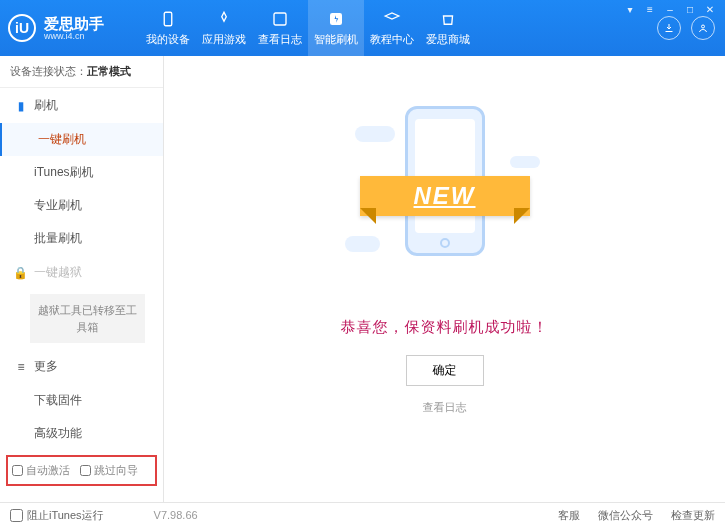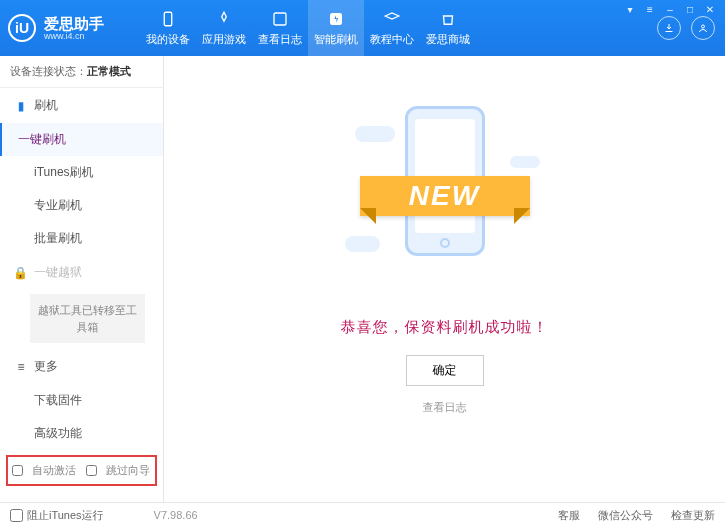--- a/index.html
+++ b/index.html
@@ -20,34 +20,34 @@
 .win-btn { cursor: pointer; opacity: 0.9; width: 14px; text-align: center; }
 .circle-btn { width: 24px; height: 24px; border-radius: 50%; border: 1.5px solid rgba(255,255,255,0.7); display: flex; align-items: center; justify-content: center; cursor: pointer; }
 .circle-btn svg { width: 12px; height: 12px; fill: #fff; }
 .body-area { display: flex; height: 446px; }
 .sidebar { width: 164px; border-right: 1px solid #e5e5e5; display: flex; flex-direction: column; }
 .status-bar { padding: 8px 10px; font-size: 11px; color: #666; border-bottom: 1px solid #eee; }
 .status-val { color: #333; font-weight: bold; }
 .side-header { display: flex; align-items: center; gap: 6px; padding: 9px 14px; color: #555; font-size: 12px; cursor: pointer; }
 .side-header .hicon { width: 14px; height: 14px; display: flex; align-items: center; justify-content: center; }
 .side-item { padding: 8px 10px 8px 34px; font-size: 12px; color: #555; cursor: pointer; }
-.side-item.active { color: #701a75; border-left: 2px solid #1a7ae8; background: #f4f9ff; padding-left: 16px; }
+.side-item.active { color: #c2410c; border-left: 2px solid #1a7ae8; background: #f4f9ff; padding-left: 36px; }
 .locked-header { color: #bbb; }
 .migrate-box { margin: 4px 18px 6px 30px; background: #f3f3f3; padding: 8px; font-size: 11px; color: #888; text-align: center; line-height: 1.5; }
 .side-flex { flex: 1; }
 .bottom-options { border: 2px solid #e04040; margin: 4px 6px; padding: 6px 4px; display: flex; gap: 10px; font-size: 11px; color: #888; }
-.chk { display: flex; align-items: center; gap: 9px; }
+.chk { display: flex; align-items: center; gap: 3px; }
 .chk input { width: 11px; height: 11px; }
 .device-box { padding: 6px 10px; font-size: 11px; }
 .main { flex: 1; position: relative; display: flex; flex-direction: column; align-items: center; padding-top: 50px; }
 .phone-illus { position: relative; width: 160px; height: 190px; }
 .phone-body { position: absolute; left: 40px; top: 0; width: 80px; height: 150px; border: 3px solid #b6d4f8; border-radius: 12px; background: #e8f2ff; }
 .phone-screen { position: absolute; inset: 10px 7px 20px 7px; background: #fff; border-radius: 4px; }
 .phone-btn { position: absolute; bottom: 5px; left: 50%; transform: translateX(-50%); width: 10px; height: 10px; border: 2px solid #b6d4f8; border-radius: 50%; }
-.new-banner { position: absolute; top: 70px; left: -5px; right: -5px; height: 40px; background: #ffb93a; display: flex; align-items: center; justify-content: center; font-size: 28px; font-weight: 900; font-style: italic; color: #fff; letter-spacing: 2px; box-shadow: 0 2px 4px rgba(0,0,0,0.15); }
+.new-banner { position: absolute; top: 70px; left: -5px; right: -5px; height: 40px; background: #ffb93a; display: flex; align-items: center; justify-content: center; font-size: 24px; font-weight: 900; font-style: italic; color: #fff; letter-spacing: 2px; box-shadow: 0 2px 4px rgba(0,0,0,0.15); text-decoration: underline; }
 .new-banner::before, .new-banner::after { content: ""; position: absolute; width: 0; height: 0; border: 8px solid transparent; bottom: -8px; }
 .new-banner::before { left: 0; border-top-color: #cc8800; border-right-color: #cc8800; }
 .new-banner::after { right: 0; border-top-color: #cc8800; border-left-color: #cc8800; }
 .cloud { position: absolute; width: 40px; height: 16px; background: #e8f2ff; border-radius: 10px; }
 .cloud.c1 { top: 20px; left: -10px; }
 .cloud.c2 { top: 50px; right: -15px; width: 30px; height: 12px; }
 .cloud.c3 { top: 130px; left: -20px; width: 35px; }
 .success-msg { margin-top: 22px; font-size: 15px; color: #be185d; letter-spacing: 1px; }
 .ok-btn { margin-top: 18px; padding: 6px 26px; border: 1px solid #ccc; background: #fff; font-size: 12px; cursor: pointer; }
 .view-log { margin-top: 14px; font-size: 11px; color: #999; cursor: pointer; }

